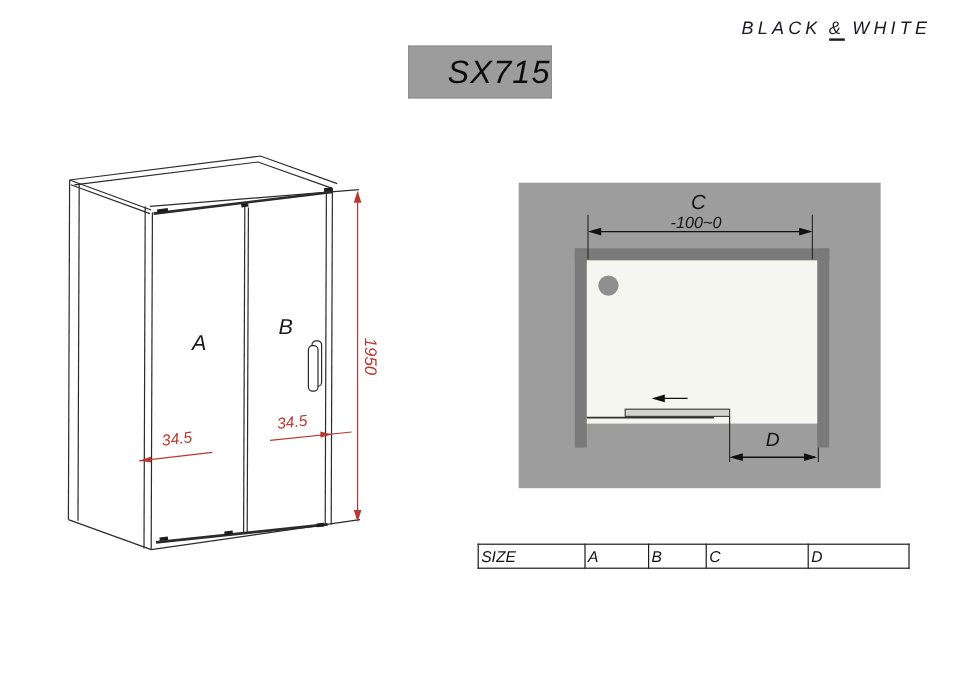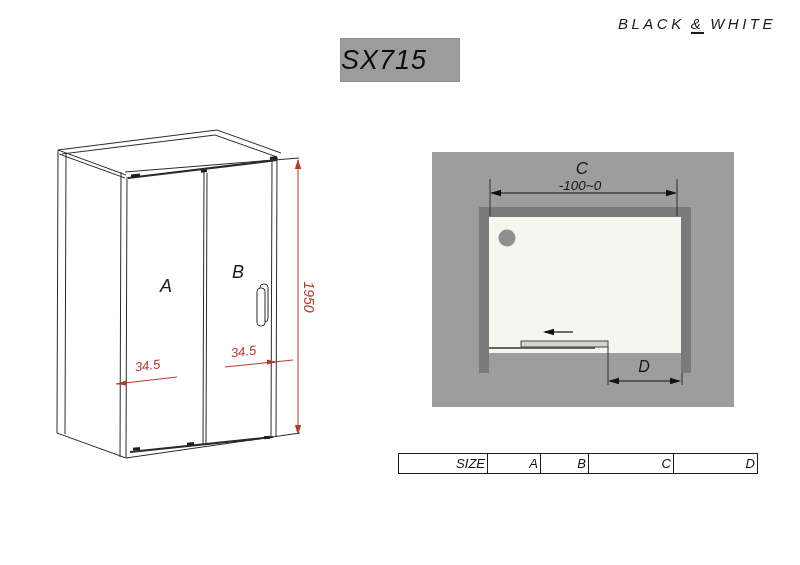--- a/index.html
+++ b/index.html
@@ -7,33 +7,33 @@
   .page{position:relative;width:800px;height:565px;background:#ffffff;overflow:hidden;font-style:italic;}
 
   
   .logo{position:absolute;top:15px;right:24px;font-size:15px;letter-spacing:3.5px;
         color:#1a1a24;font-weight:500;white-space:nowrap;}
   .logo .amp{display:inline-block;border-bottom:2px solid #1a1a24;margin:0 6px;line-height:1.05;}
 
   
   .model-badge{position:absolute;left:340px;top:38px;width:120px;height:44px;
         background:#9c9c9c;border:1px solid #8f8f8f;box-sizing:border-box;
-        display:flex;align-items:center;justify-content:flex-start;
+        display:flex;align-items:center;justify-content:flex-end;
         font-size:27px;letter-spacing:1px;color:#0c0c0c;font-weight:500;}
 
   
   .front-svg{position:absolute;left:40px;top:118px;}
   .plan-svg{position:absolute;left:432px;top:152px;}
 
   svg text{font-family:"Liberation Sans", sans-serif;}
 
   
   table.spec{position:absolute;left:398px;top:453px;border-collapse:collapse;
         table-layout:fixed;}
-  table.spec th, table.spec td{border:1px solid #1c1c1c;text-align:right;
+  table.spec th, table.spec td{border:1px solid #1c1c1c;text-align:left;
         font-size:13px;font-weight:400;color:#111;height:19px;padding:0 2px;
         white-space:nowrap;overflow:hidden;}
 </style>
 </head>
 <body>
 
 <div class="page">
 
   <div class="logo"><span>BLACK</span><span class="amp">&amp;</span><span>WHITE</span></div>
 

